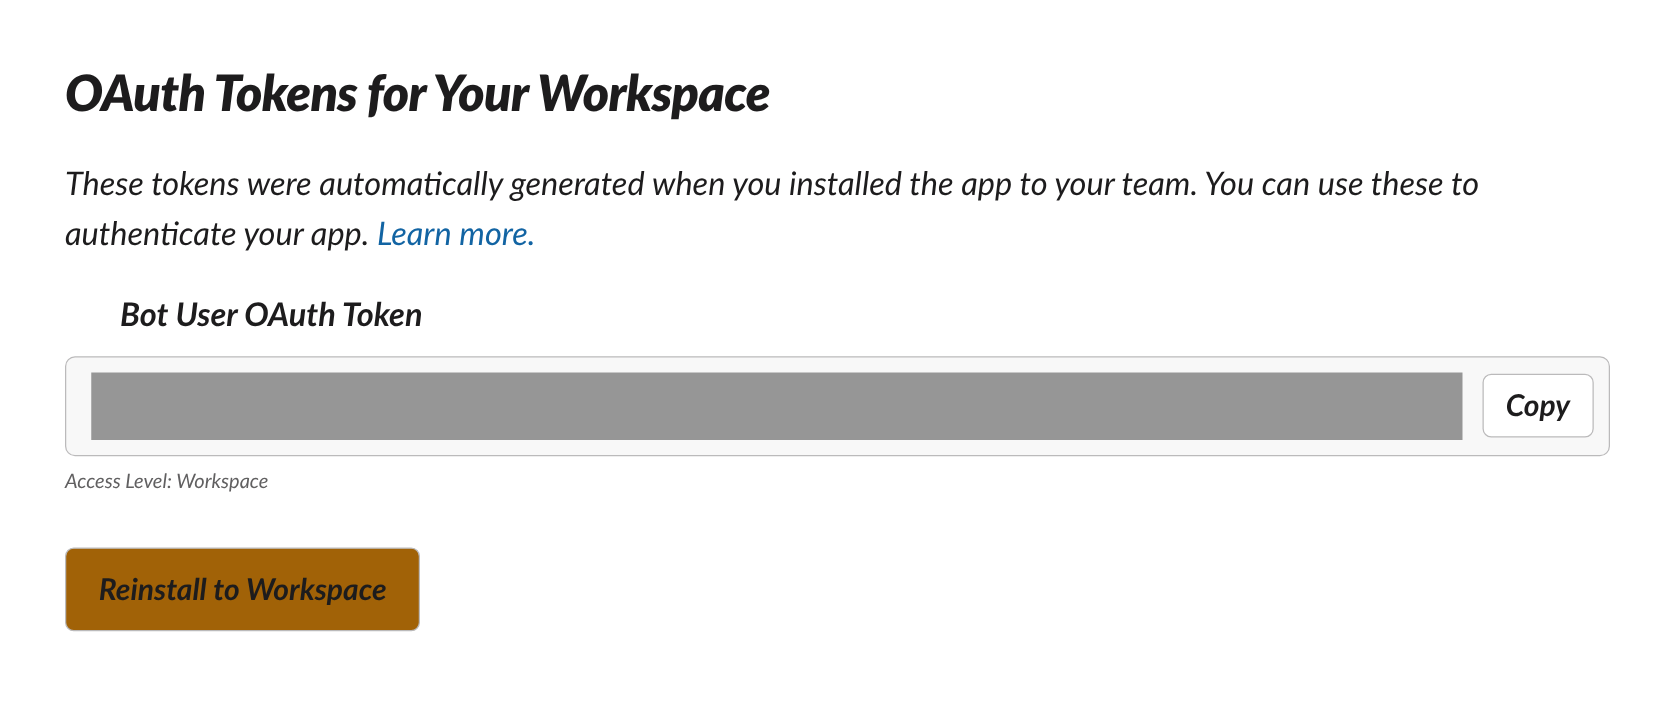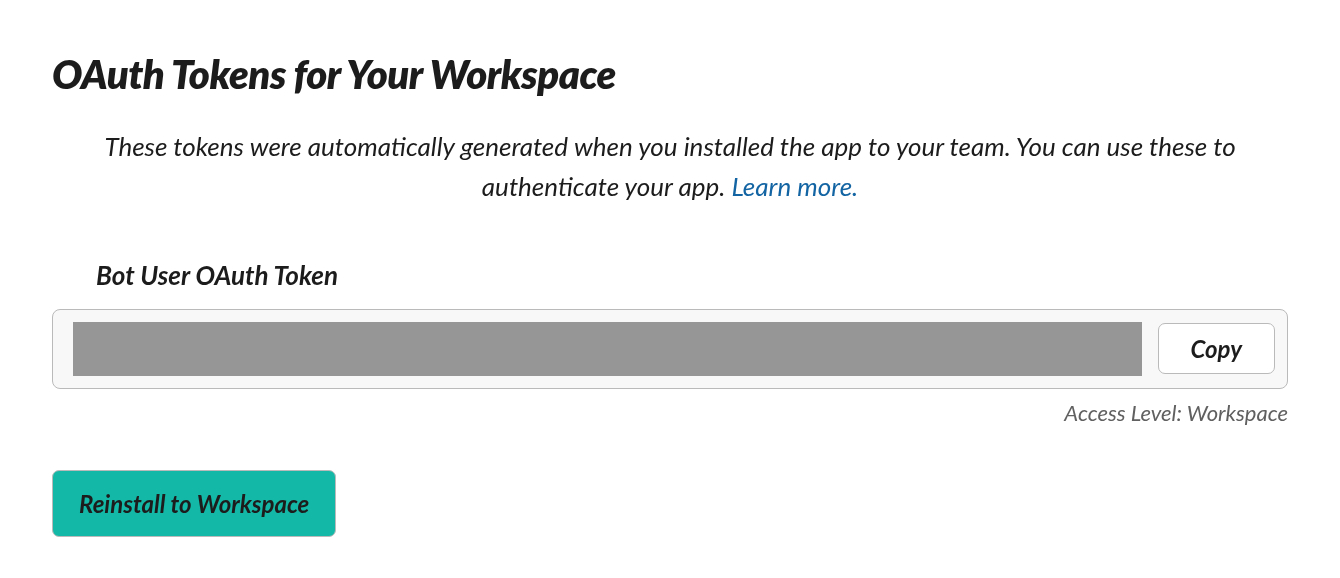--- a/index.html
+++ b/index.html
@@ -21,23 +21,22 @@
       font-weight: 800;
       letter-spacing: -0.5px;
       line-height: 1.2;
       margin-bottom: 28px;
       color: #1d1c1d;
     }
     .description {
       font-size: 26px;
       line-height: 1.55;
       color: #1d1c1d;
-      margin-bottom: 52px;
+      margin-bottom: 28px;
       max-width: 1250px;
-      text-align: center;
     }
     .description a {
       color: #1264a3;
       text-decoration: none;
     }
     .field-label {
       font-size: 26px;
       font-weight: 700;
       margin-bottom: 18px;
       color: #1d1c1d;
@@ -55,35 +54,34 @@
     }
     .token-redacted {
       flex: 1;
       height: 54px;
       background: #969696;
     }
     .copy-button {
       background: #ffffff;
       border: 1px solid #bbbabb;
       border-radius: 7px;
-      padding: 10px 32px;
+      padding: 10px 18px;
       font-size: 24px;
       font-weight: 700;
       color: #1d1c1d;
       cursor: pointer;
       font-family: inherit;
     }
     .access-level {
-      font-size: 22px;
+      font-size: 16px;
       color: #616061;
       margin-bottom: 44px;
-      text-align: right;
     }
     .reinstall-button {
-      background: #14b8a6;
+      background: #a16207;
       border: 1px solid #bbbabb;
       border-radius: 7px;
       padding: 18px 26px;
       font-size: 24px;
       font-weight: 700;
       color: #1d1c1d;
       cursor: pointer;
       font-family: inherit;
     }
   </style>

